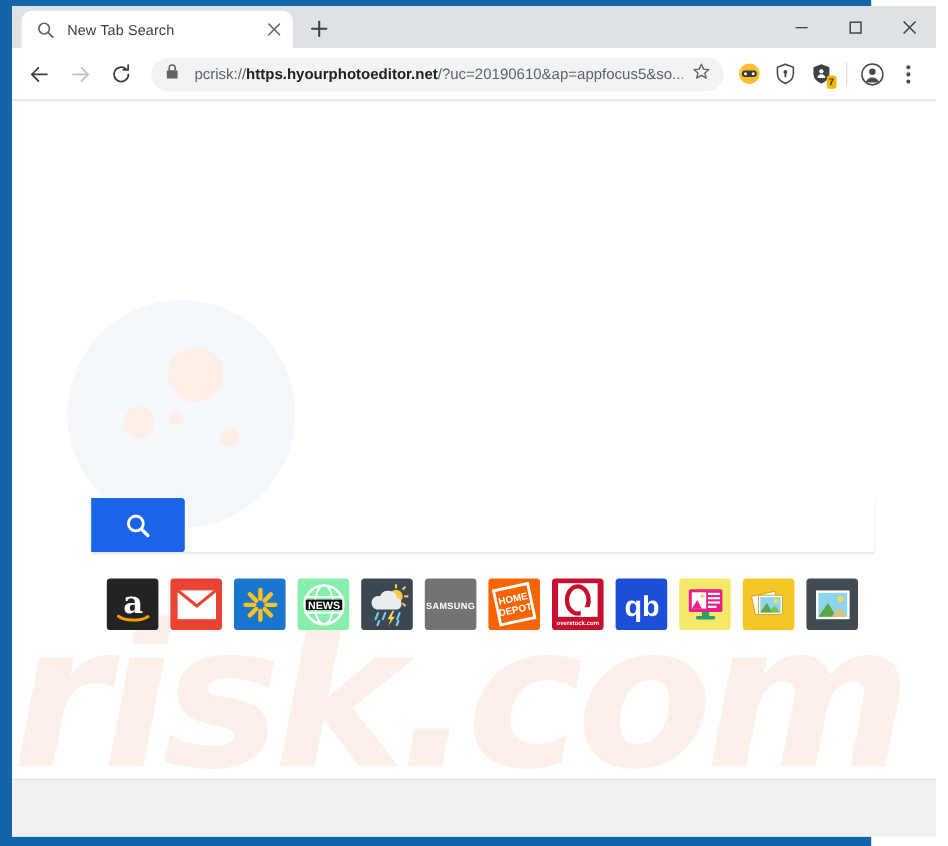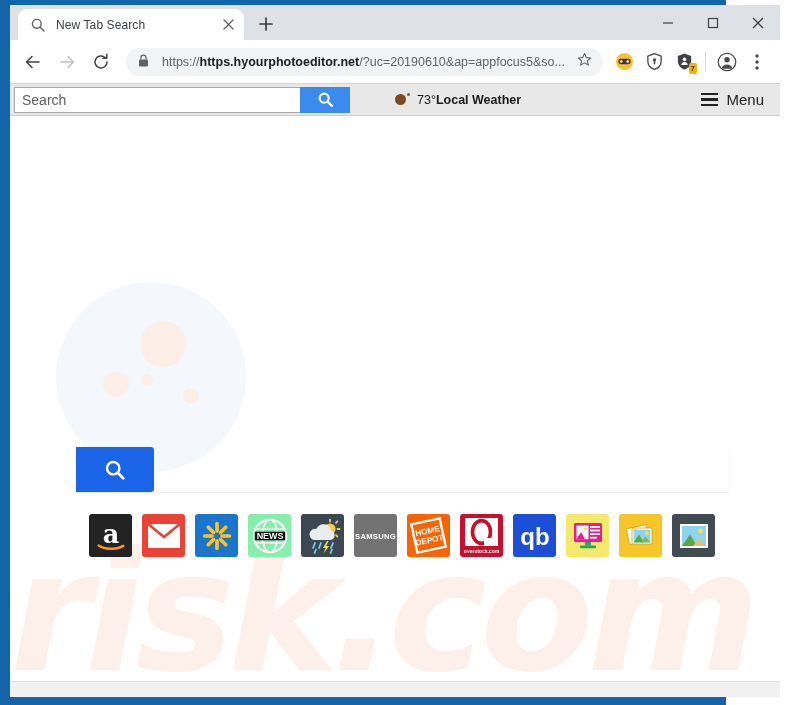--- a/index.html
+++ b/index.html
@@ -418,21 +418,21 @@
       </svg>
     </div>
 
     <div class="omnibox">
       <span class="lock-icon">
         <svg width="11" height="13" viewBox="0 0 11 13">
           <rect x="1" y="5.5" width="9" height="7" rx="1" fill="#5f6368"></rect>
           <path d="M3 5.5V3.6a2.5 2.5 0 0 1 5 0v1.9" fill="none" stroke="#5f6368" stroke-width="1.3"></path>
         </svg>
       </span>
-      <span class="url-text"><span>https://</span><b>https.hyourphotoeditor.net</b><span>/?uc=20190610&amp;ap=appfocus5&amp;so...</span></span>
+      <span class="url-text"><span>pcrisk://</span><b>https.hyourphotoeditor.net</b><span>/?uc=20190610&amp;ap=appfocus5&amp;so...</span></span>
       <span class="star">
         <svg width="15" height="15" viewBox="0 0 16 16">
           <polygon points="8,1.6 10,6 14.6,6.4 11.1,9.5 12.2,14 8,11.6 3.8,14 4.9,9.5 1.4,6.4 6,6" fill="none" stroke="#5f6368" stroke-width="1.2" stroke-linejoin="round"></polygon>
         </svg>
       </span>
     </div>
 
     <div class="ext-icon">
       <svg width="19" height="19" viewBox="0 0 20 20">
         <circle cx="10" cy="10" r="9" fill="#fbc02d"></circle>
@@ -471,46 +471,20 @@
 
     <div class="ext-icon">
       <svg width="4" height="18" viewBox="0 0 4 18">
         <circle cx="2" cy="3" r="1.7" fill="#4a4a4a"></circle>
         <circle cx="2" cy="9" r="1.7" fill="#4a4a4a"></circle>
         <circle cx="2" cy="15" r="1.7" fill="#4a4a4a"></circle>
       </svg>
     </div>
   </div>
 
-  <div class="hijack-bar">
-
-    <div class="hb-search-wrap">
-      <div class="hb-input">Search</div>
-      <div class="hb-btn">
-        <svg width="17" height="17" viewBox="0 0 18 18">
-          <circle cx="7.6" cy="7.6" r="4.8" fill="none" stroke="#ffffff" stroke-width="2.2"></circle>
-          <line x1="11.2" y1="11.2" x2="15.8" y2="15.8" stroke="#ffffff" stroke-width="2.6" stroke-linecap="round"></line>
-        </svg>
-      </div>
-    </div>
-
-    <div class="hb-weather">
-      <span class="hb-weather-icon"></span>
-      <span class="hb-weather-txt"><span>73°</span><b>Local Weather</b></span>
-    </div>
-
-    <div class="hb-menu">
-      <span class="hamburger">
-            <i></i>
-            <i></i>
-            <i></i>
-          </span>
-      <span class="hb-menu-label">Menu</span>
-    </div>
-  </div>
 
   <div class="page">
 
     <div class="wm-circle"></div>
     <div class="wm-dot" style="left:130px;top:205px;width:46px;height:46px;"></div>
     <div class="wm-dot" style="left:93px;top:255px;width:26px;height:26px;"></div>
     <div class="wm-dot" style="left:131px;top:258px;width:12px;height:12px;"></div>
     <div class="wm-dot" style="left:173px;top:272px;width:16px;height:16px;"></div>
 
     <div class="wm-risk">risk.com</div>

